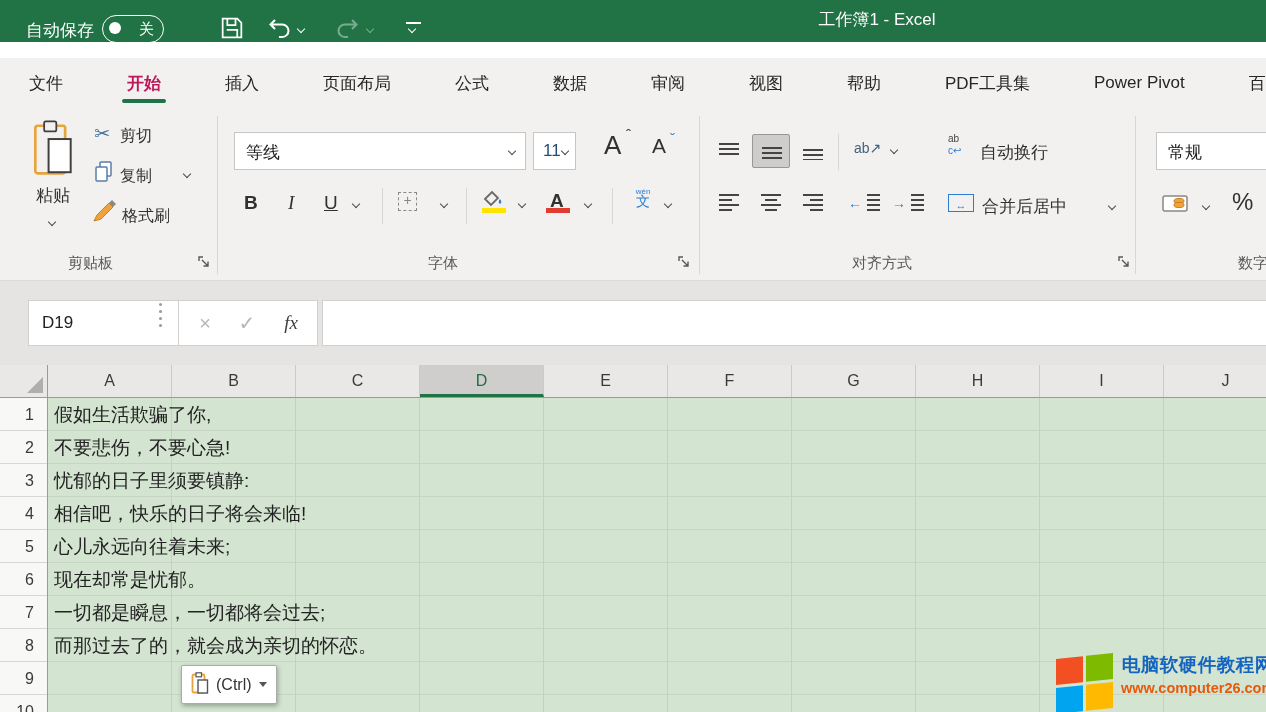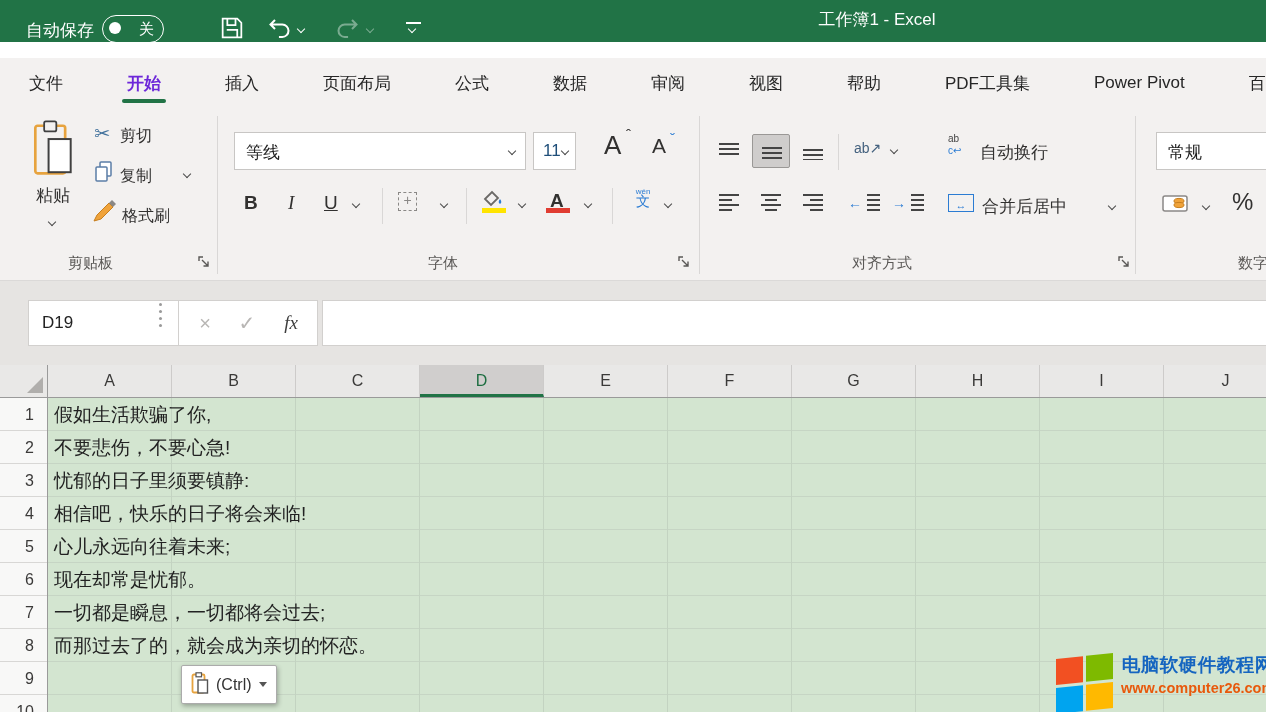--- a/index.html
+++ b/index.html
@@ -16,21 +16,21 @@
   #title-text{left:877px;top:8px;transform:translateX(-50%);font-size:17px;white-space:nowrap;color:#fcfcfc}
   .wchv{display:inline-block;width:9px;height:9px;position:absolute}
   .wchv::before{content:"";position:absolute;left:1px;top:1px;width:5px;height:5px;
      border-right:1.6px solid #fff;border-bottom:1.6px solid #fff;transform:rotate(45deg)}
   #qat-custom{left:406px;top:22px;width:15px;height:14px;border-top:2px solid #fff}
   #qat-custom .wchv{left:2px;top:1px}
   
   #tabbar{left:0;top:58px;width:1266px;height:50px;background:#f3f1f0;display:flex;align-items:center;
           padding-left:26px;gap:58px;box-sizing:border-box}
   .tab{font-size:17px;color:#262626;position:relative;white-space:nowrap;padding:12px 3px}
-  .tab.active{font-weight:700;color:#6d28d9}
+  .tab.active{font-weight:700;color:#be185d}
   .tab.active::after{content:"";position:absolute;left:-2px;right:-2px;bottom:4px;height:4px;background:#217346;border-radius:2px}
   
   #ribbon{left:0;top:108px;width:1266px;height:173px;background:#f3f1f0;border-bottom:1px solid #dbd9d8;box-sizing:border-box}
   .vsep{position:absolute;width:1px;background:#d9d7d6}
   .gl{position:absolute;font-size:15px;color:#5a5856;white-space:nowrap}
   .btn-label{font-size:16px;color:#323130;white-space:nowrap}
   .chv{display:inline-block;width:9px;height:9px;position:absolute}
   .chv::before{content:"";position:absolute;left:1px;top:1px;width:5px;height:5px;
      border-right:1.4px solid #4a4a4a;border-bottom:1.4px solid #4a4a4a;transform:rotate(45deg)}
   .launcher{position:absolute;width:14px;height:14px}

